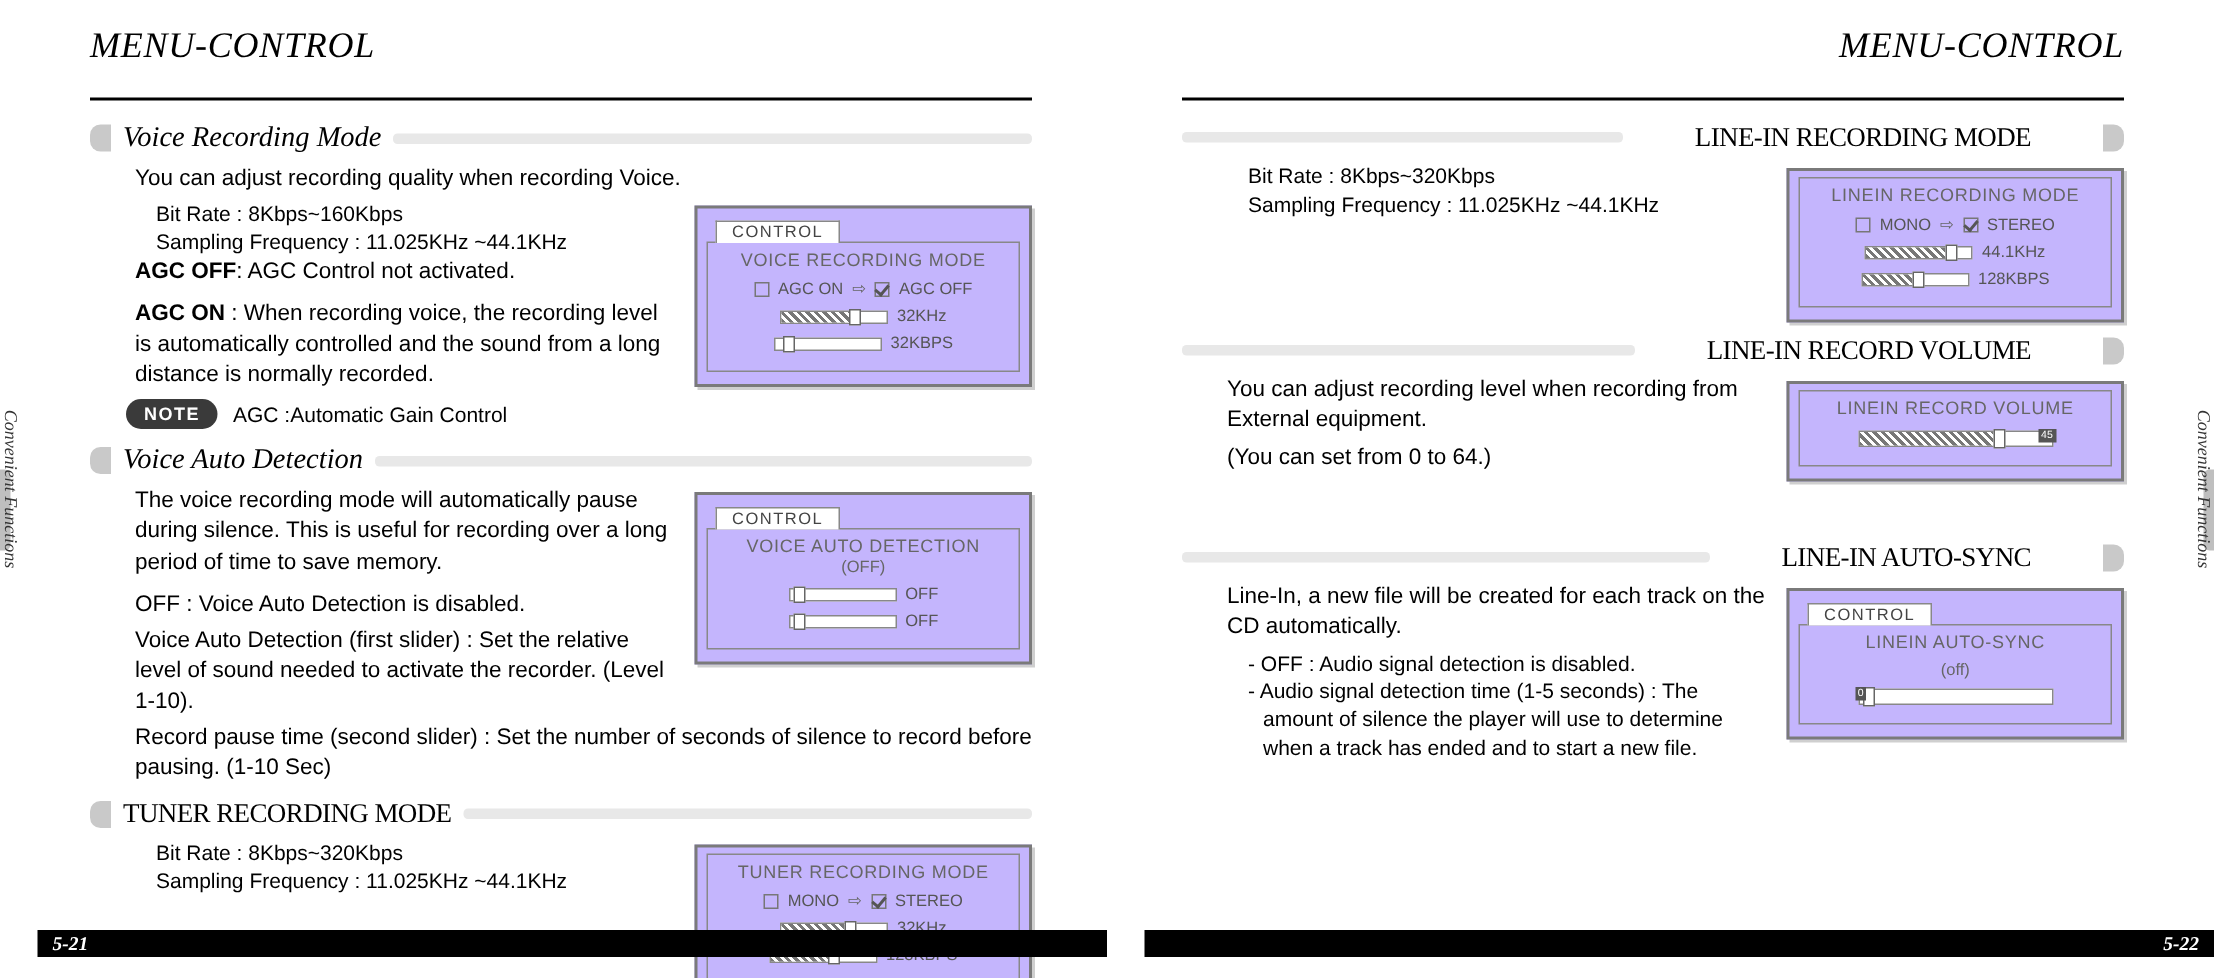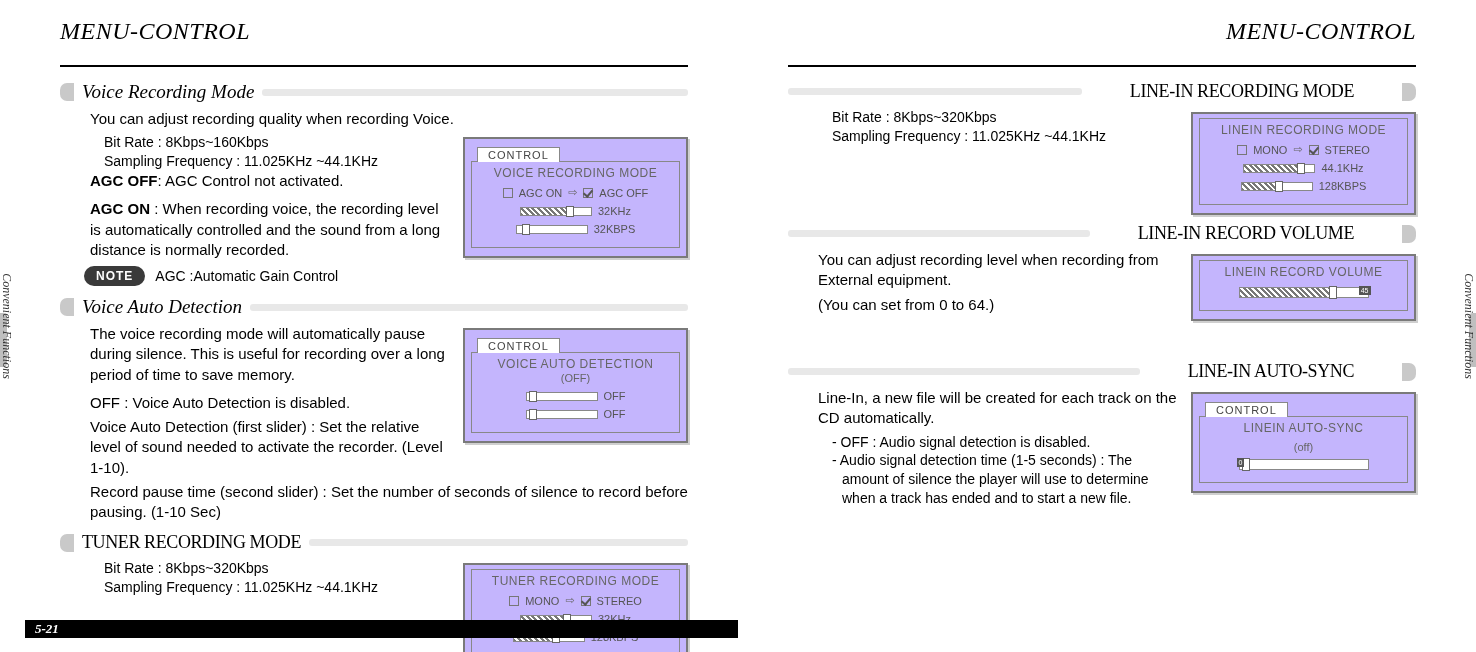--- a/index.html
+++ b/index.html
@@ -428,13 +428,16 @@
         <div class="drow">
             <span class="slider long" style="--knob:2%">
               <span class="knob"></span>
               <span class="badge" style="right:auto;left:-3px">0</span>
             </span>
           </div>
       </div>
     </div>
   </div>
 
+  <div class="foot-bar right">
+    <span class="pg">5-22</span>
+  </div>
 </div>
 
 </body></html>

